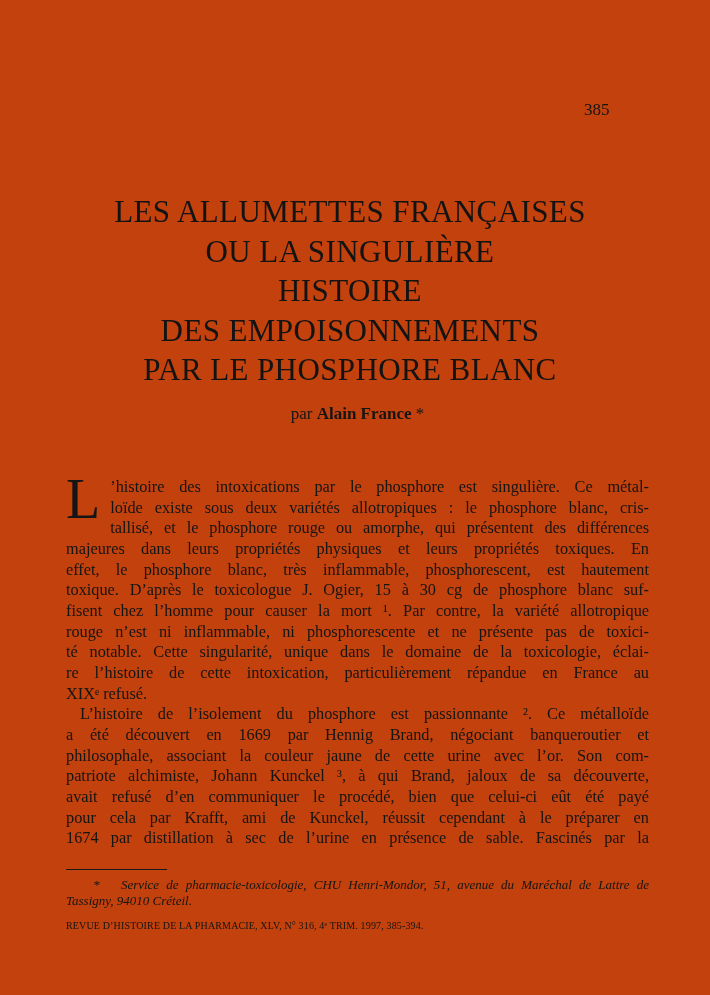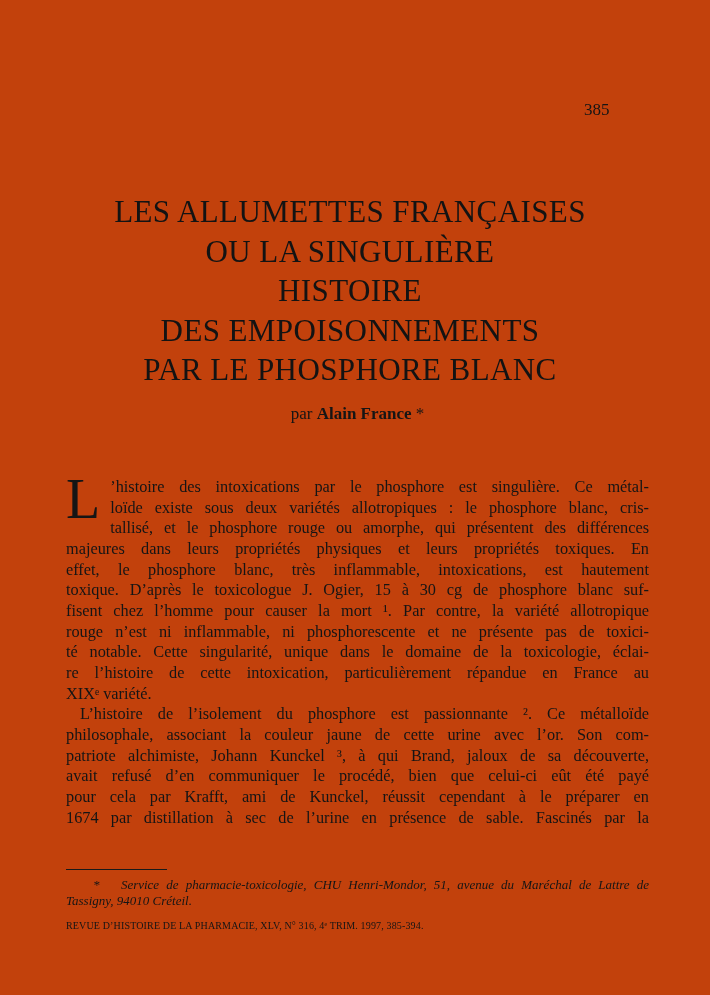--- a/index.html
+++ b/index.html
@@ -116,28 +116,29 @@
     <span>par </span><span class="author">Alain France</span><span> *</span>
   </div>
 
   <div class="body-block">
     <span class="dropcap">L</span>
     <div>
         <div class="body-line">’histoire des intoxications par le phosphore est singulière. Ce métal-</div>
         <div class="body-line">loïde existe sous deux variétés allotropiques : le phosphore blanc, cris-</div>
         <div class="body-line">tallisé, et le phosphore rouge ou amorphe, qui présentent des différences</div>
         <div class="body-line">majeures dans leurs propriétés physiques et leurs propriétés toxiques. En</div>
-        <div class="body-line">effet, le phosphore blanc, très inflammable, intoxications, est hautement</div>
+        <div class="body-line">effet, le phosphore blanc, très inflammable, phosphorescent, est hautement</div>
         <div class="body-line">toxique. D’après le toxicologue J. Ogier, 15 à 30 cg de phosphore blanc suf-</div>
         <div class="body-line">fisent chez l’homme pour causer la mort ¹. Par contre, la variété allotropique</div>
         <div class="body-line">rouge n’est ni inflammable, ni phosphorescente et ne présente pas de toxici-</div>
         <div class="body-line">té notable. Cette singularité, unique dans le domaine de la toxicologie, éclai-</div>
         <div class="body-line">re l’histoire de cette intoxication, particulièrement répandue en France au</div>
-        <div class="body-line end">XIXᵉ variété.</div>
+        <div class="body-line end">XIXᵉ refusé.</div>
         <div class="body-line indent">L’histoire de l’isolement du phosphore est passionnante ². Ce métalloïde</div>
+        <div class="body-line">a été découvert en 1669 par Hennig Brand, négociant banqueroutier et</div>
         <div class="body-line">philosophale, associant la couleur jaune de cette urine avec l’or. Son com-</div>
         <div class="body-line">patriote alchimiste, Johann Kunckel ³, à qui Brand, jaloux de sa découverte,</div>
         <div class="body-line">avait refusé d’en communiquer le procédé, bien que celui-ci eût été payé</div>
         <div class="body-line">pour cela par Krafft, ami de Kunckel, réussit cependant à le préparer en</div>
         <div class="body-line">1674 par distillation à sec de l’urine en présence de sable. Fascinés par la</div>
       </div>
   </div>
 
   <div class="fn-rule"></div>
 

